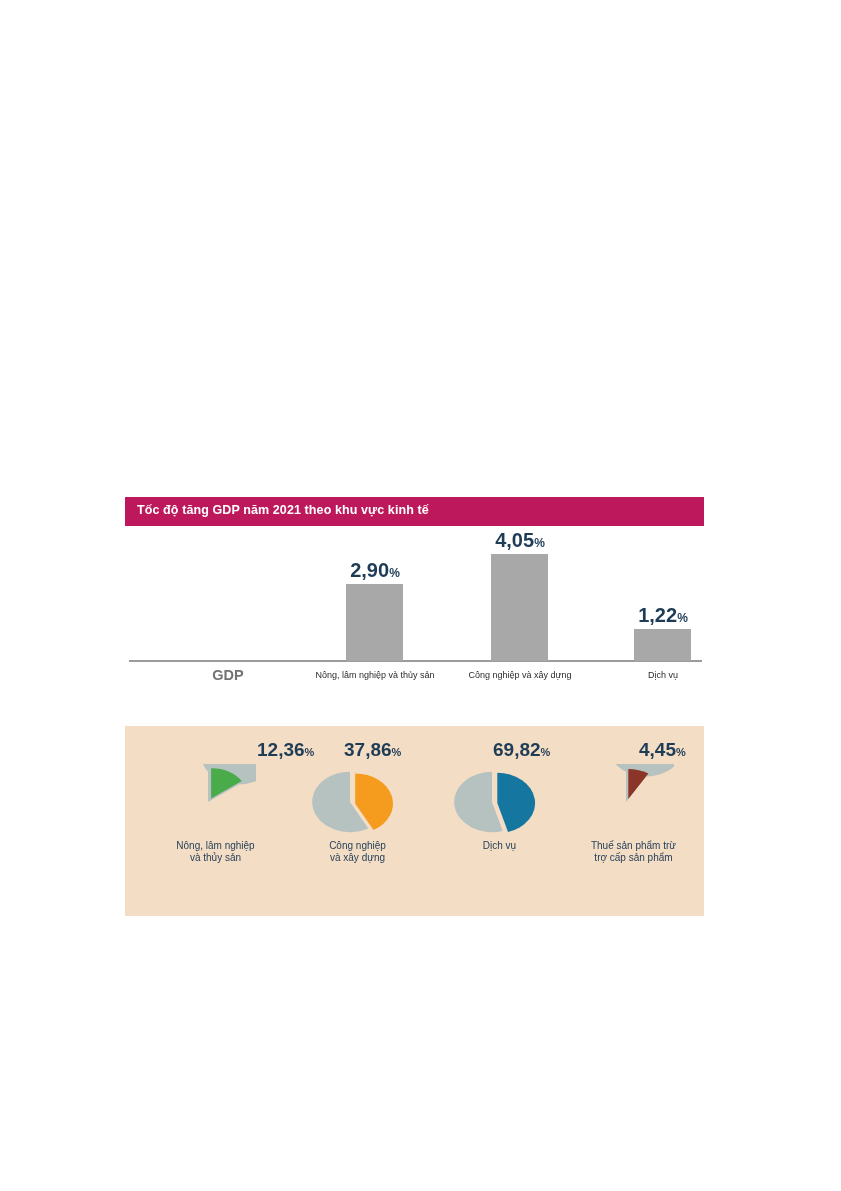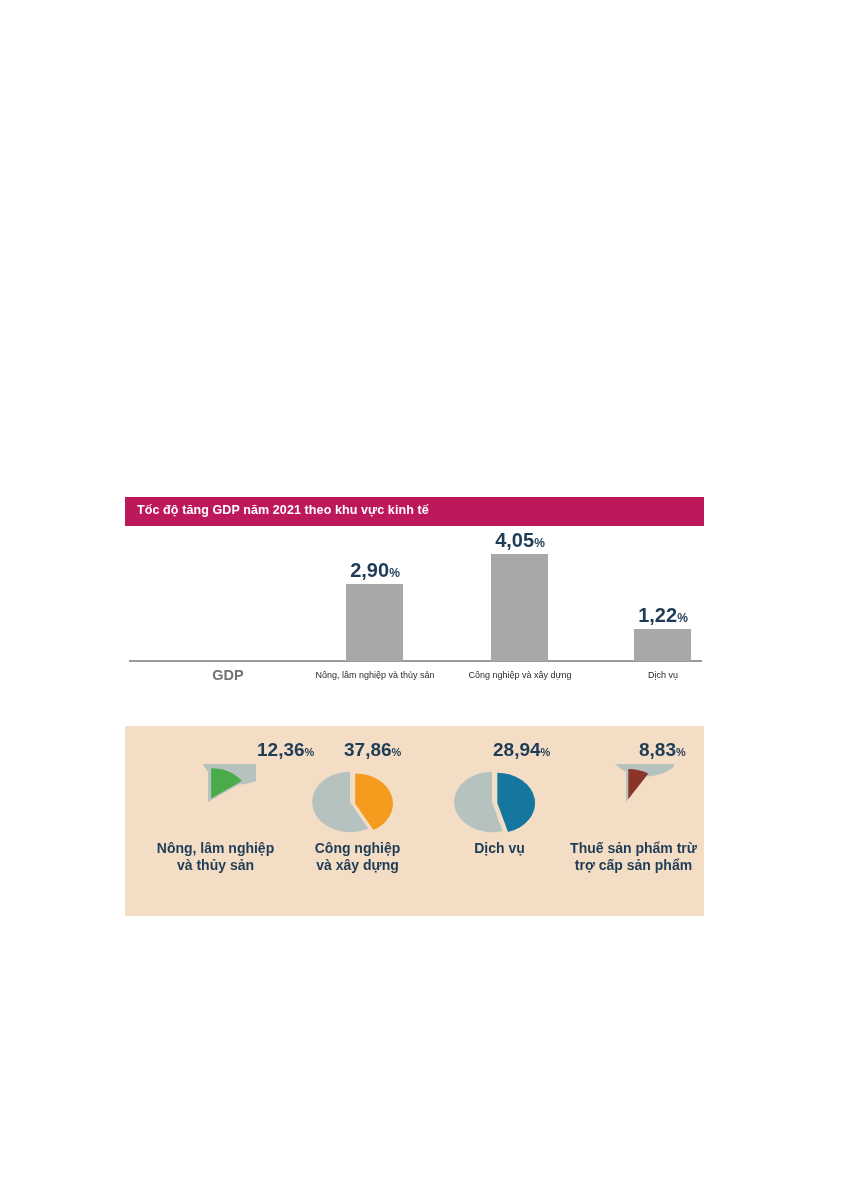--- a/index.html
+++ b/index.html
@@ -130,22 +130,22 @@
     transform: translateX(-50%);
     width: 96px;
     height: 74px;
   }
   .pie-graphic svg { display: block; width: 96px; height: 74px; }
   .pie-label {
     position: absolute;
     top: 114px;
     left: 16px;
     right: 0;
-    font-size: 14px;
-    font-weight: bold;
+    font-size: 10px;
+    font-weight: normal;
     color: #1f3c56;
     line-height: 1.25;
     white-space: pre-line;
   }
 </style>
 </head>
 <body>
 
 <div id="infographic">
 
@@ -220,38 +220,38 @@
             <path d="M 5.2,2.1 L 5.2,-35.7 A 37.8,37.8 0 0 1 23.54,35.13 Z" fill="#f59b1e"></path>
           </g>
         </svg>
       </div>
       <div class="pie-label">Công nghiệp
 và xây dựng</div>
     </div>
 
     <div class="pie-item" style="left:294px;">
       <div class="pie-value" style="left:74px;">
-        <span>28,94</span><span class="pct">%</span>
+        <span>69,82</span><span class="pct">%</span>
       </div>
       <div class="pie-graphic">
         <svg viewBox="0 0 96 74" xmlns="http://www.w3.org/2000/svg">
           <g transform="translate(48,38) scale(1,0.80)">
 
             <path d="M 0,0 L 10.70,36.25 A 37.8,37.8 0 1 1 0,-37.8 Z" fill="#b6c2c0"></path>
 
             <path d="M 5.3,1.3 L 5.3,-36.5 A 37.8,37.8 0 0 1 16.0,37.55 Z" fill="#1577a0"></path>
           </g>
         </svg>
       </div>
       <div class="pie-label">Dịch vụ</div>
     </div>
 
     <div class="pie-item" style="left:428px;">
       <div class="pie-value" style="left:86px;">
-        <span>8,83</span><span class="pct">%</span>
+        <span>4,45</span><span class="pct">%</span>
       </div>
       <div class="pie-graphic">
         <svg viewBox="0 0 96 74" xmlns="http://www.w3.org/2000/svg">
           <g transform="translate(48,38) scale(1,0.80)">
 
             <path d="M 0,0 L 20.06,-32.03 A 37.8,37.8 0 1 0 0,-37.8 Z" fill="#b6c2c0"></path>
 
             <path d="M 2.3,-3.6 L 2.3,-41.4 A 37.8,37.8 0 0 1 22.36,-35.63 Z" fill="#8a3527"></path>
           </g>
         </svg>

